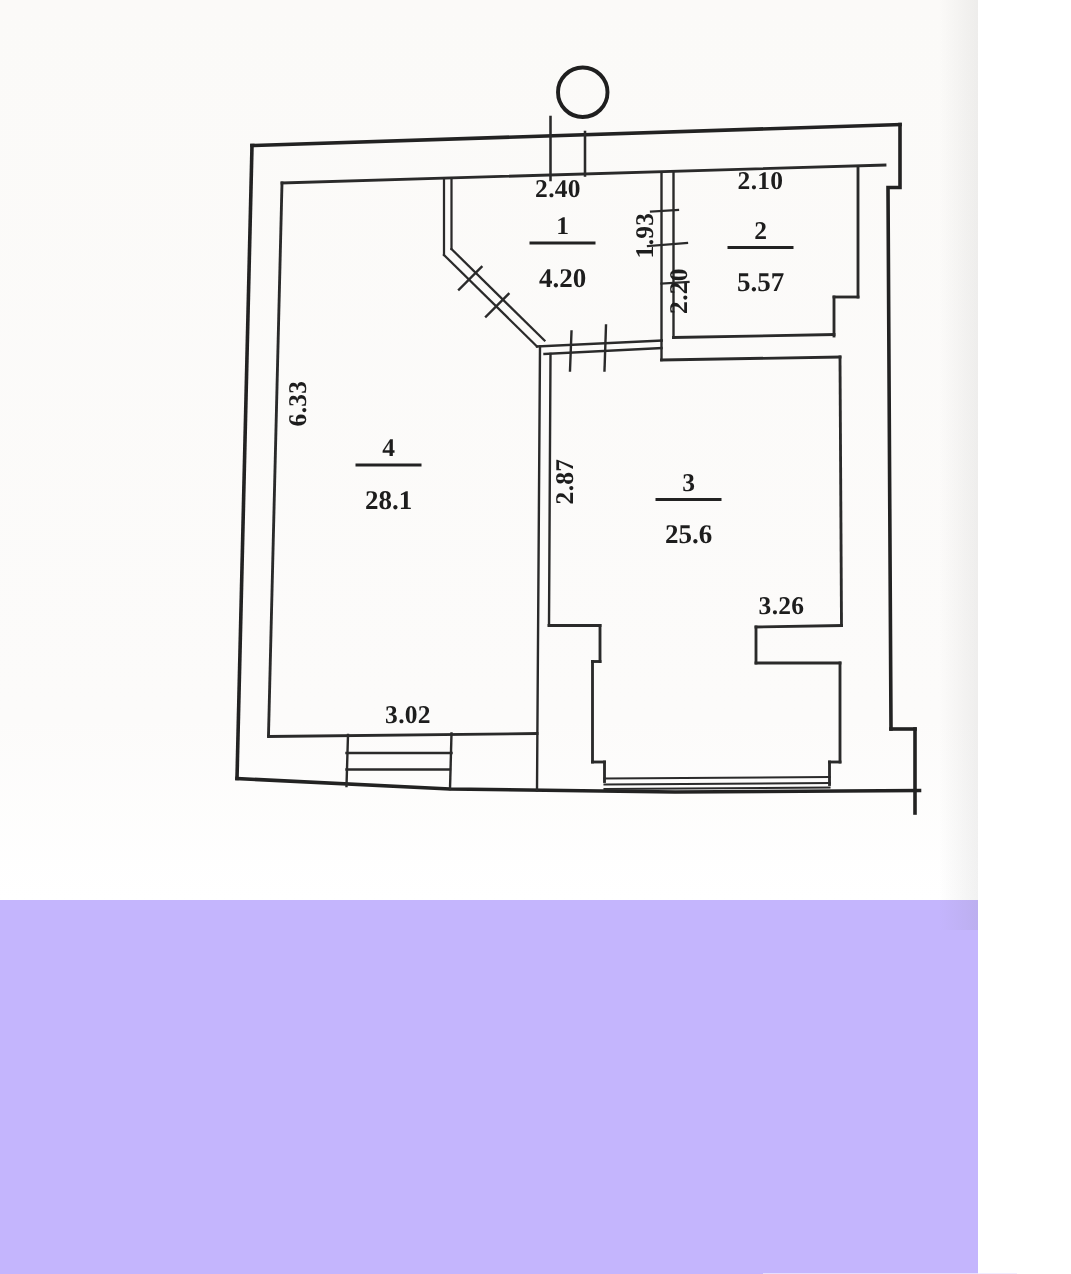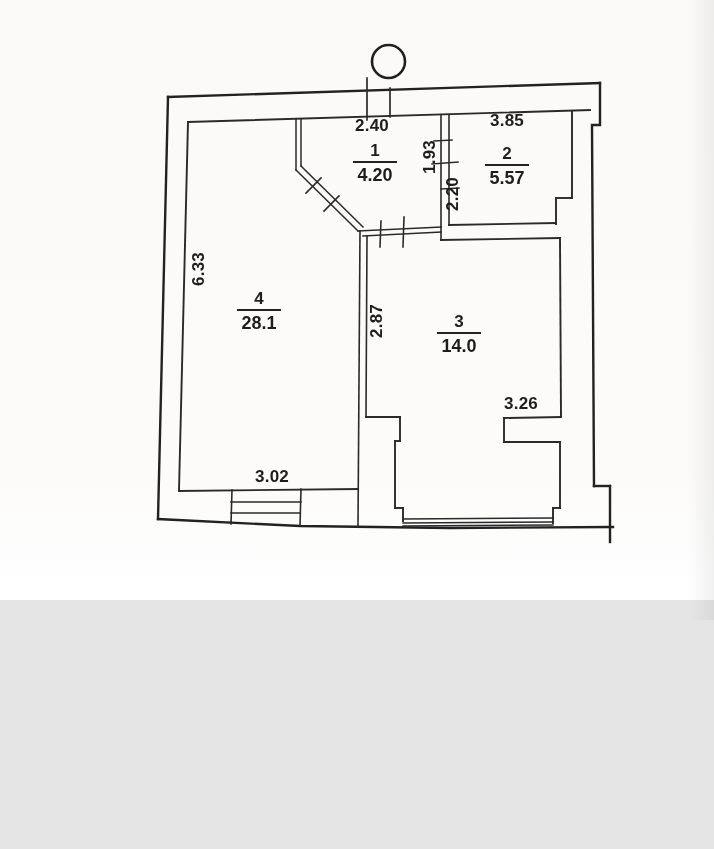--- a/index.html
+++ b/index.html
@@ -1,21 +1,21 @@
 <!DOCTYPE html>
 <html><head>
 <meta charset="utf-8">
 <style>
   html,body{margin:0;padding:0;background:#ffffff;}
   .canvas{
     position:relative;
-    width:714px;height:849px;
-    background:#e5e5e5;
+    width:652px;height:849px;
+    background:#c4b5fd;
     overflow:hidden;
-    font-family:Liberation Sans, sans-serif;
+    font-family:Liberation Serif, serif;
   }
   .paper{
     position:absolute;left:0;top:0;width:714px;height:600px;
     background:linear-gradient(180deg,#fbfaf8 0%,#fcfbfa 80%,#ffffff 100%);
   }
   .scan-shade{
     position:absolute;right:0;top:0;width:26px;height:620px;
     background:linear-gradient(90deg,rgba(0,0,0,0) 0%,rgba(120,120,120,0.10) 100%);
   }
   svg.plan{position:absolute;left:0;top:0;}
@@ -29,21 +29,21 @@
   .lbl.rot{transform:translate(-50%,-50%) rotate(-90deg);}
   .room-label{
     position:absolute;width:64px;text-align:center;color:#1d1d1d;
   }
   .room-label .num{
     display:block;font-size:17px;font-weight:700;line-height:19px;
     width:44px;margin:0 auto;
     border-bottom:2.5px solid #222222;padding-bottom:1px;
   }
   .room-label .area{
-    display:block;font-size:18px;font-weight:700;line-height:21px;margin-top:2px;
+    display:block;font-size:18px;font-weight:700;line-height:21px;margin-top:12px;
   }
 </style>
 </head>
 <body>
 
 <div class="canvas">
   <div class="paper"></div>
   <div class="scan-shade"></div>
 
   <svg class="plan" width="714" height="849" viewBox="0 0 714 849" fill="none" stroke="#2a2a2a" stroke-linecap="square" stroke-linejoin="miter">
@@ -150,37 +150,37 @@
       <polyline points="403,526 553,525"></polyline>
     </g>
 
     <g stroke-width="1.7">
       <polyline points="367,78 367,120"></polyline>
       <polyline points="390,88 390,117"></polyline>
     </g>
   </svg>
 
   <div class="lbl" style="left:372px;top:126px;">2.40</div>
-  <div class="lbl" style="left:507px;top:121px;">3.85</div>
+  <div class="lbl" style="left:507px;top:121px;">2.10</div>
   <div class="lbl rot" style="left:430px;top:157px;">1.93</div>
   <div class="lbl rot" style="left:453px;top:194px;">2.20</div>
   <div class="lbl rot" style="left:199px;top:269px;">6.33</div>
   <div class="lbl rot" style="left:377px;top:321px;">2.87</div>
   <div class="lbl" style="left:521px;top:404px;">3.26</div>
   <div class="lbl" style="left:272px;top:477px;">3.02</div>
 
   <div class="room-label" style="left:343px;top:141px;">
     <span class="num">1</span>
     <span class="area">4.20</span>
   </div>
   <div class="room-label" style="left:475px;top:144px;">
     <span class="num">2</span>
     <span class="area">5.57</span>
   </div>
   <div class="room-label" style="left:427px;top:312px;">
     <span class="num">3</span>
-    <span class="area">14.0</span>
+    <span class="area">25.6</span>
   </div>
   <div class="room-label" style="left:227px;top:289px;">
     <span class="num">4</span>
     <span class="area">28.1</span>
   </div>
 </div>
 
 </body></html>

